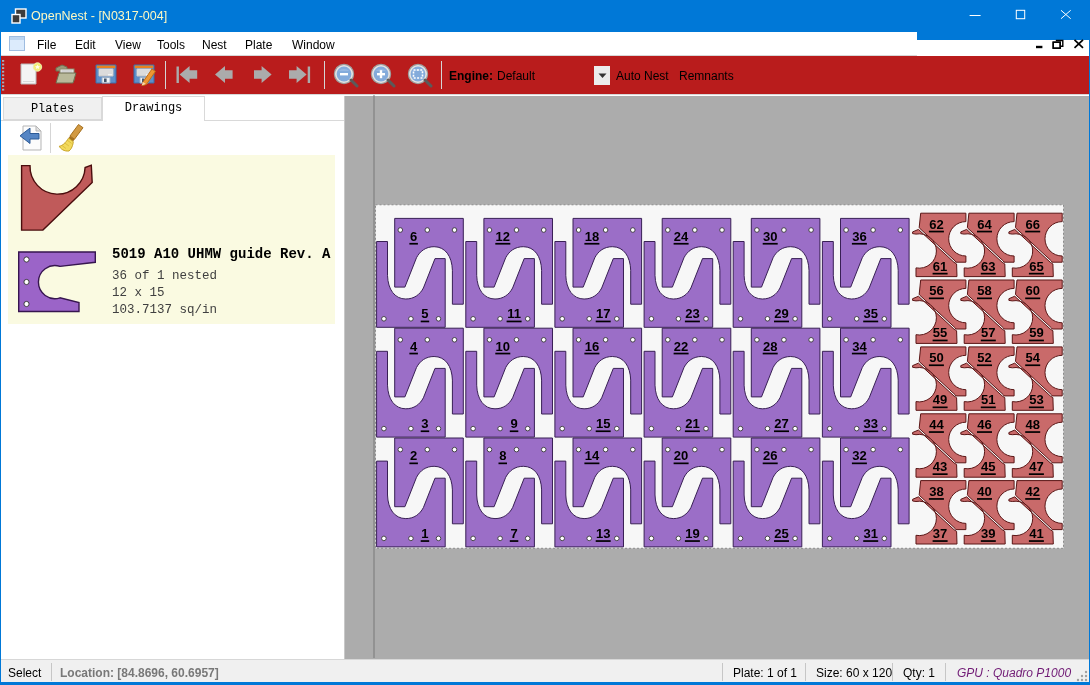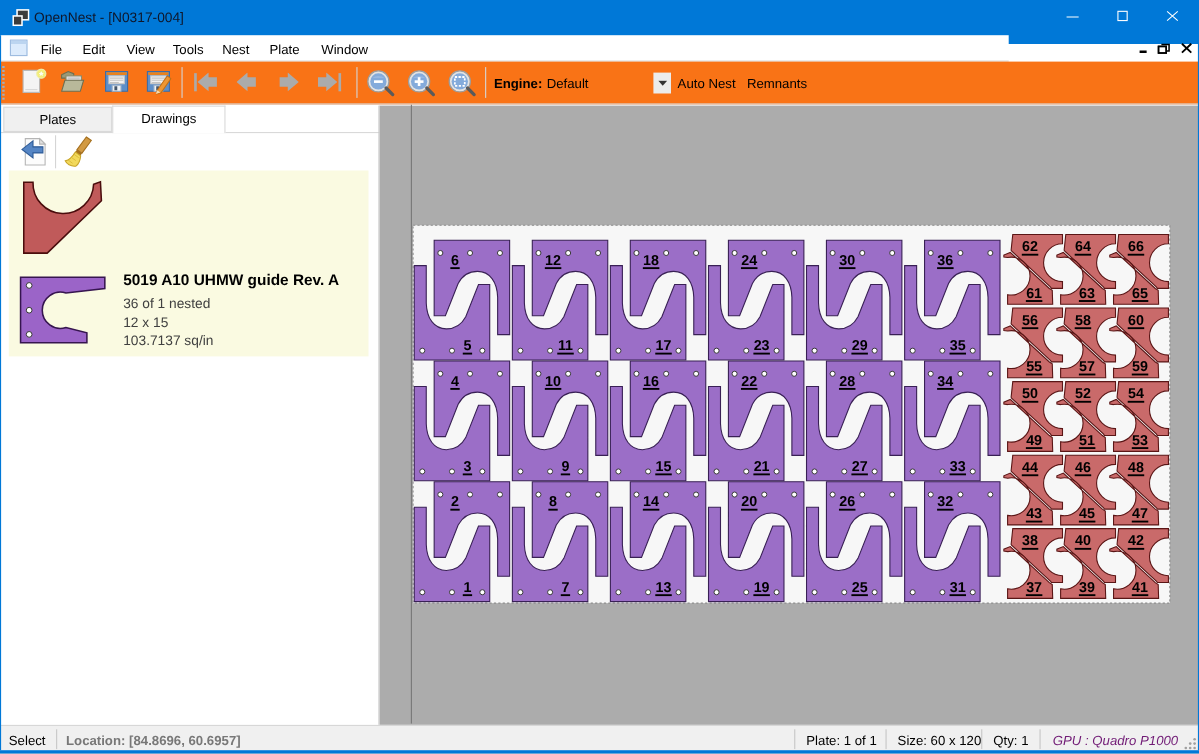--- a/index.html
+++ b/index.html
@@ -1,19 +1,19 @@
 <!DOCTYPE html>
 <html><head><meta charset="utf-8"><style>
 * { margin:0; padding:0; box-sizing:border-box; }
 body { width:1090px; height:685px; font-family:"Liberation Sans", sans-serif; position:relative;
        overflow:hidden; background:#fff; }
 .abs { position:absolute; }
 </style></head><body>
 
-<div class="abs" style="left:0;top:0;width:1090px;height:40px;background:#0078d7;color:#0f172a;">
+<div class="abs" style="left:0;top:0;width:1090px;height:40px;background:#0078d7;color:#fef9c3;">
   <svg class="abs" style="left:11px;top:8px" width="16" height="16" viewBox="0 0 16 16">
     <rect x="4.5" y="1" width="10.5" height="9" fill="#3c3c3c" stroke="#fff" stroke-width="1.4"></rect>
     <rect x="1" y="6.5" width="8" height="8.5" fill="#3c3c3c" stroke="#fff" stroke-width="1.4"></rect>
   </svg>
   <div class="abs" style="left:31px;top:9px;font-size:12.5px;">OpenNest - [N0317-004]</div>
   <svg class="abs" style="left:940px;top:0" width="150" height="32" viewBox="0 0 150 32">
     <g stroke="#fff" stroke-width="1">
       <path d="M29.6 15.5 h11"></path>
       <rect x="76.3" y="10.3" width="8.4" height="8.4" fill="none"></rect>
       <path d="M121 10.3 l9.7 8.4 M130.7 10.3 l-9.7 8.4"></path>
@@ -37,21 +37,21 @@
 <svg class="abs" style="left:1030px;top:38px" width="58" height="12" viewBox="0 0 58 12">
   <path d="M6 9 h6.4" stroke="#000" stroke-width="2.4"></path>
   <g fill="none" stroke="#000" stroke-width="1.4">
     <path d="M25.8 2.5 h7 v5.8 h-2"></path>
     <rect x="23.2" y="4.2" width="7" height="6" fill="#fff"></rect>
     <rect x="23.2" y="4.2" width="7" height="6"></rect>
   </g>
   <path d="M44.5 1.8 l8.5 8 M53 1.8 l-8.5 8" stroke="#000" stroke-width="1.7"></path>
 </svg>
 
-<div class="abs" style="left:0;top:56px;width:1090px;height:39px;background:#f97316;border-bottom:1px solid #d7d7d7;">
+<div class="abs" style="left:0;top:56px;width:1090px;height:39px;background:#b91c1c;border-bottom:1px solid #d7d7d7;">
   <svg class="abs" style="left:1px;top:3px" width="6" height="34">
     <g fill="#9fb0c0">
         <rect x="1" y="1.0" width="2.2" height="1.8"></rect>
         <rect x="1" y="4.6" width="2.2" height="1.8"></rect>
         <rect x="1" y="8.2" width="2.2" height="1.8"></rect>
         <rect x="1" y="11.8" width="2.2" height="1.8"></rect>
         <rect x="1" y="15.4" width="2.2" height="1.8"></rect>
         <rect x="1" y="19.0" width="2.2" height="1.8"></rect>
         <rect x="1" y="22.6" width="2.2" height="1.8"></rect>
         <rect x="1" y="26.2" width="2.2" height="1.8"></rect>
@@ -131,21 +131,21 @@
     <rect x="9.8" y="7.2" width="2.4" height="8" fill="#fff"></rect>
   </svg>
 <svg width="26" height="26" viewBox="0 0 26 26" style="position:absolute;left:407px;top:63px">
     <circle cx="11" cy="11" r="9.6" fill="#e3e3e3" stroke="#9d9d9d" stroke-width="1.2"></circle>
     <circle cx="11" cy="11" r="7.4" fill="#84abdb"></circle>
     <path d="M5.5 8 a7 5 0 0 1 11 0 z" fill="#9cbce4" opacity="0.8"></path>
     <path d="M18 17 l6 6" stroke="#5a5a5a" stroke-width="3" stroke-linecap="round"></path>
     <rect x="6.5" y="7" width="9" height="8" fill="none" stroke="#fff" stroke-width="1.6" stroke-dasharray="2 1.4"></rect>
   </svg>
 
-<div class="abs" style="left:0;top:96px;width:410px;height:563px;background:#fff;">
+<div class="abs" style="left:0;top:96px;width:410px;height:563px;background:#fff;font-family:Liberation Mono, monospace;">
   <div class="abs" style="left:0;top:24px;width:345px;height:1px;background:#d9d9d9;"></div>
   <div class="abs" style="left:3px;top:1px;width:99px;height:23px;background:#f0f0f0;border:1px solid #d9d9d9;font-size:12px;text-align:center;padding-top:4px;">Plates</div>
   <div class="abs" style="left:102px;top:0px;width:103px;height:25px;background:#fff;border:1px solid #d9d9d9;border-bottom:none;font-size:12px;text-align:center;padding-top:4px;">Drawings</div>
   <div class="abs" style="left:50px;top:27px;width:1px;height:30px;background:#d5d5d5;"></div>
   <div class="abs" style="left:8px;top:59px;width:327px;height:169px;background:#fafae1;"></div>
   <div class="abs" style="left:112px;top:150px;font-size:14px;font-weight:bold;color:#000;">5019 A10 UHMW guide Rev. A</div>
   <div class="abs" style="left:112px;top:172px;font-size:12.5px;color:#404040;line-height:16.8px;">36 of 1 nested<br>12 x 15<br>103.7137 sq/in</div>
 </div>
 <svg width="345" height="562" viewBox="0 0 345 562" style="position:absolute;left:0;top:96px">
     <path d="M21.6 69.6 L30 69.6 A27.4 27.4 0 1 0 85.1 71.5 L91.3 69.19999999999999 L92.2 86.5 L42.9 134.1 L21.6 134.1 Z" fill="#c05a5a" stroke="#4a0d0d" stroke-width="1.4"></path>

